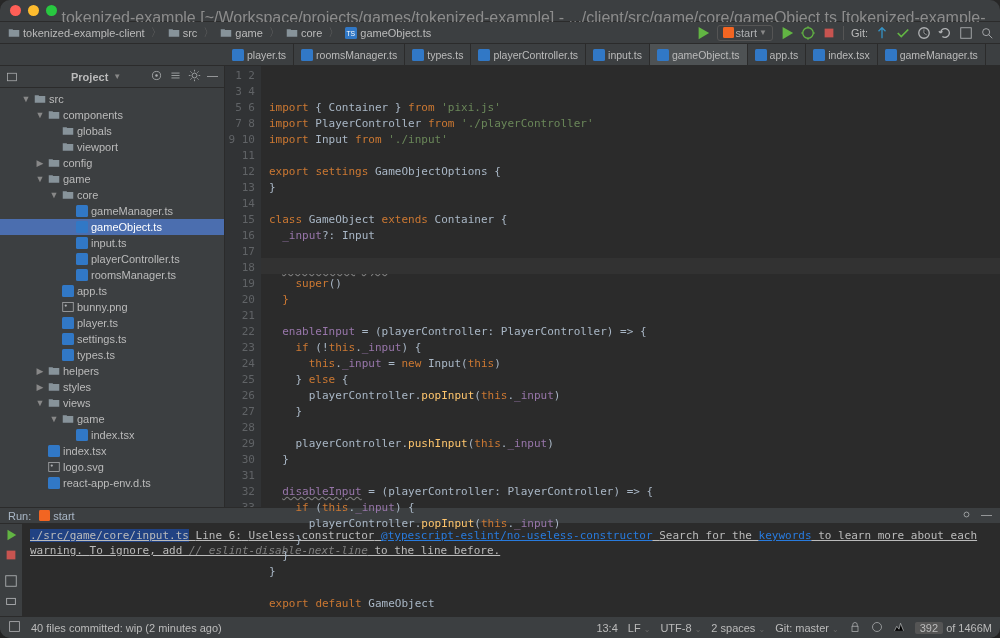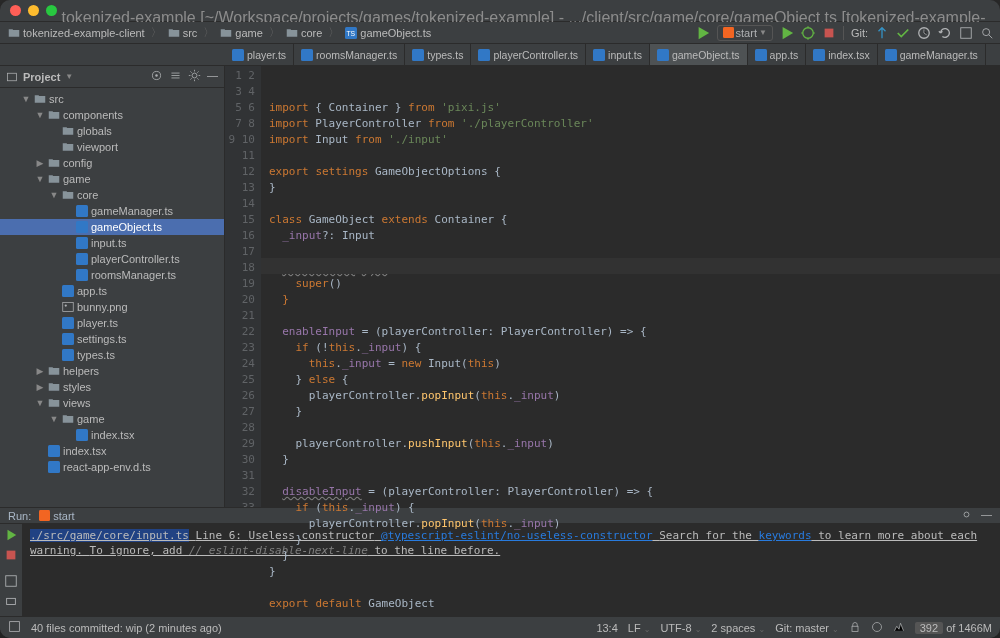--- a/index.html
+++ b/index.html
@@ -69,21 +69,21 @@
 }
 .tab.active { background: #4e5254; }
 
 .body { flex: 1; display: flex; min-height:0; }
 
 .sidebar { width: 225px; background: #3c3f41; display:flex; flex-direction:column; border-right:1px solid #2b2b2b;}
 .sb-head {
   height: 22px; display:flex; align-items:center; padding:0 6px; gap:5px;
   border-bottom:1px solid #2b2b2b; position:relative;
 }
-.sb-head .dropdown{color:#bbb;font-weight:600;}
+.sb-head .dropdown{color:#bbb;font-weight:600;margin-left:48px;}
 .sb-head-right{position:absolute;right:6px;display:flex;gap:6px;}
 .sb-head-right svg{width:13px;height:13px;}
 .tree { flex:1; overflow:auto; padding-top:3px;}
 .tree-row {
   display: flex; align-items: center; height: 16px; padding: 0 4px; gap: 3px;
   color:#bbb; font-size: 11px; cursor:pointer; white-space:nowrap;
 }
 .tree-row.selected { background: #4b6eaf; color:#fff; }
 .arrow { width:10px; color:#888; font-size:9px; display:inline-block; text-align:center;}
 .ind { display:inline-block; }
@@ -562,20 +562,31 @@
           </div>
           <div class="tree-row">
             <span class="ind" style="width:28px"></span>
             <span class="arrow"></span>
             <span class="file-i">
               <svg viewBox="0 0 16 16">
                 <rect width="16" height="16" rx="2" fill="#3178c6"></rect>
               </svg>
             </span>
             <span>index.tsx</span>
+          </div>
+          <div class="tree-row">
+            <span class="ind" style="width:28px"></span>
+            <span class="arrow"></span>
+            <span class="file-i">
+              <svg viewBox="0 0 16 16">
+                <rect x="1" y="2" width="14" height="12" stroke="#afb1b3" fill="none"></rect>
+                <circle cx="5" cy="6" r="1.5" fill="#afb1b3"></circle>
+              </svg>
+            </span>
+            <span>logo.svg</span>
           </div>
           <div class="tree-row">
             <span class="ind" style="width:28px"></span>
             <span class="arrow"></span>
             <span class="file-i">
               <svg viewBox="0 0 16 16">
                 <rect width="16" height="16" rx="2" fill="#3178c6"></rect>
               </svg>
             </span>
             <span>react-app-env.d.ts</span>

